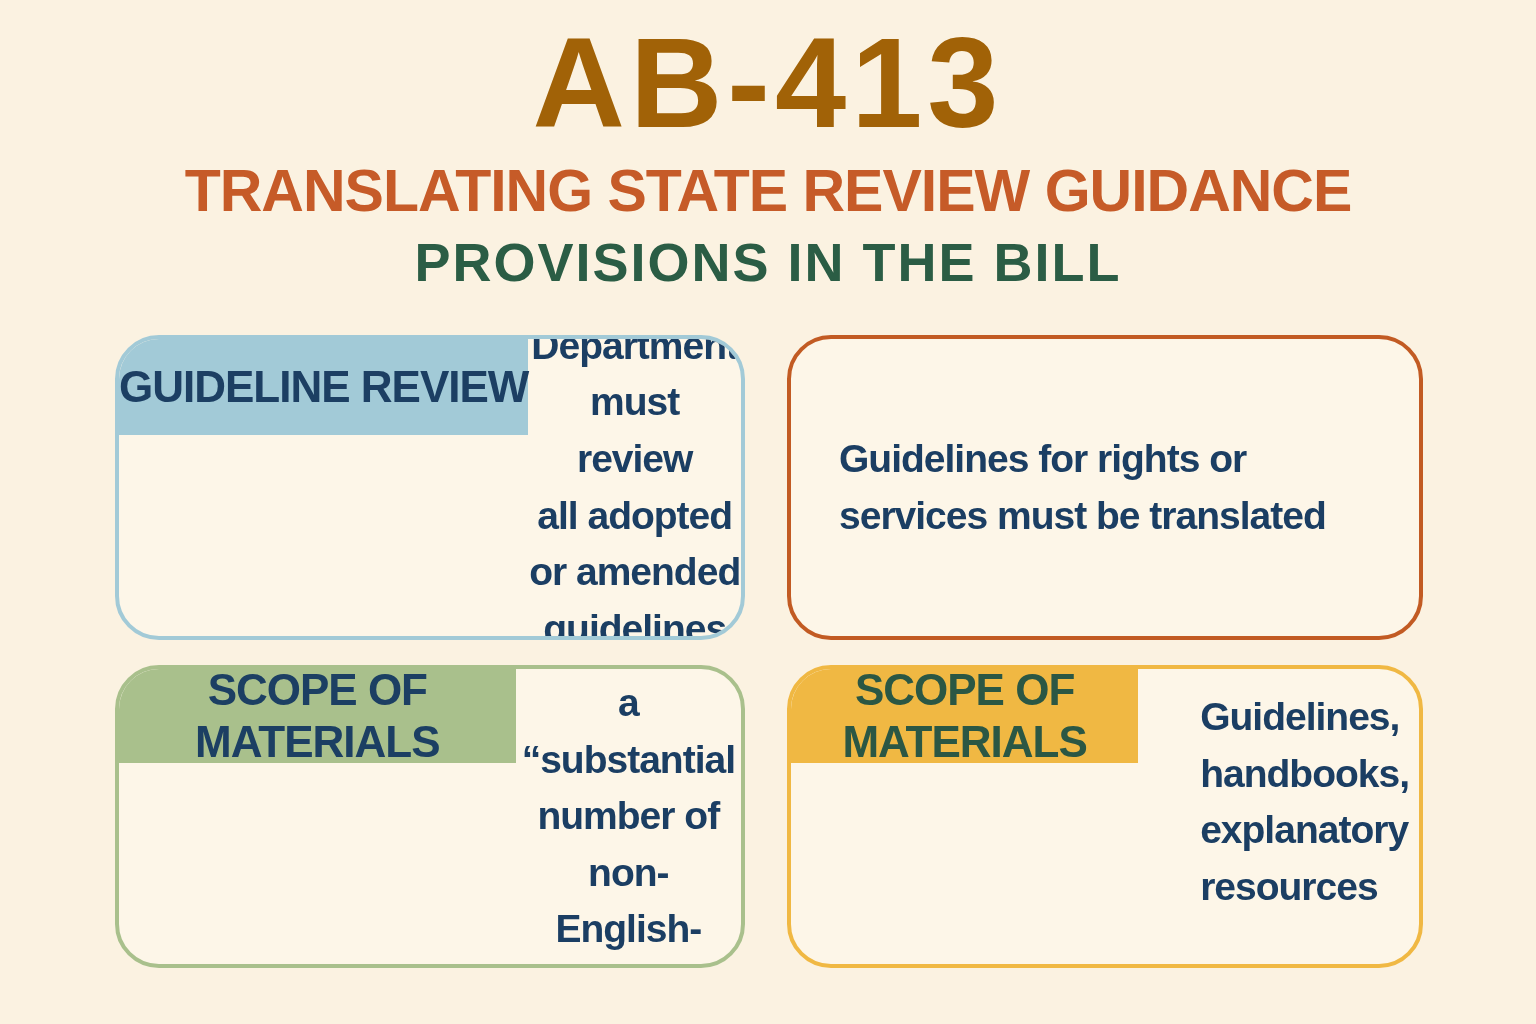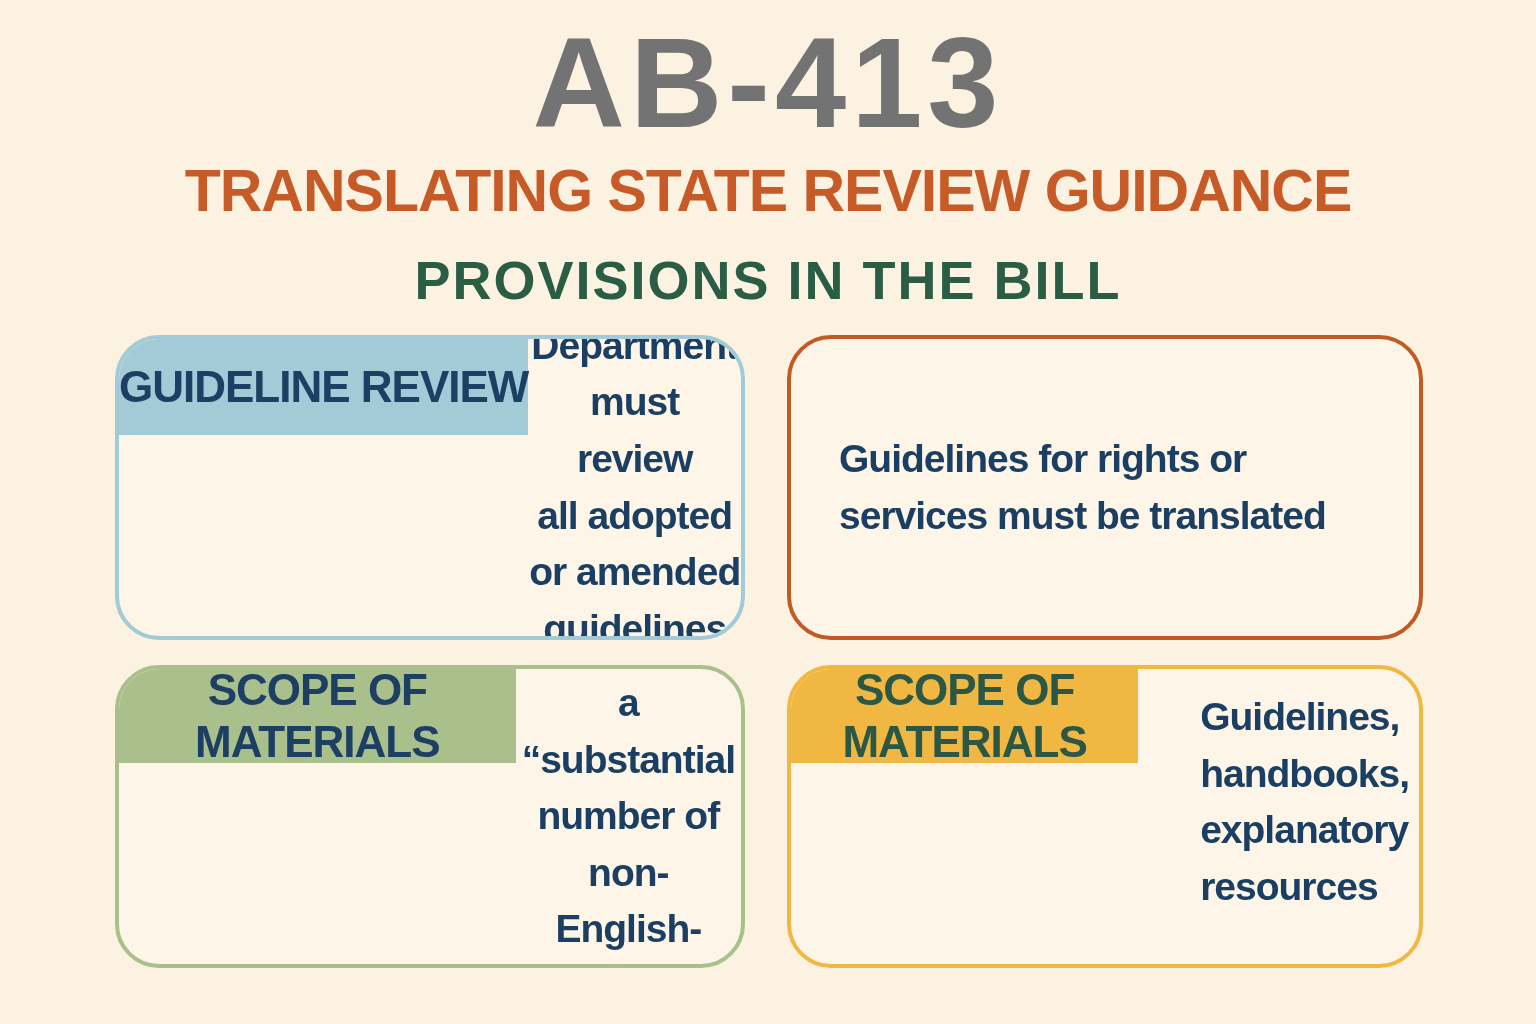--- a/index.html
+++ b/index.html
@@ -20,21 +20,21 @@
     color: #15395e;
   }
   .page-subtitle {
     margin-top: 12px;
     font-size: 59px;
     line-height: 1.05;
     letter-spacing: -1px;
     color: #c65b28;
   }
   .section-heading {
-    margin-top: 30px;
+    margin-top: 12px;
     font-size: 54px;
     line-height: 1.05;
     letter-spacing: 2px;
     color: #2b5d45;
   }
 
   .cards-grid {
     position: absolute;
     left: 115px;
     top: 335px;
@@ -82,21 +82,21 @@
   .c1 .card-body { align-items: center; text-align: center; padding: 0 0; }
   .c3 .card-body { align-items: center; text-align: center; padding: 0 6px; }
   .c2 .card-body { text-align: left; padding-left: 48px; padding-right: 6px; }
   .c4 .card-body { text-align: left; padding-left: 62px; padding-right: 10px;
                    justify-content: flex-start; padding-top: 20px; }
 </style>
 </head>
 <body style="background: rgb(251, 242, 225);">
 
 <div class="header-block">
-  <div class="page-title" style="color: #737373;">AB-413</div>
+  <div class="page-title" style="color: #a16207;">AB-413</div>
   <div class="page-subtitle" style="color: rgb(198, 91, 40);">TRANSLATING STATE REVIEW GUIDANCE</div>
   <div class="section-heading" style="color: rgb(43, 93, 69);">PROVISIONS IN THE BILL</div>
 </div>
 
 <div class="cards-grid">
 
   <div class="card c1" style="--accent: #a2cad7; --header-text: #1c3f63; --body-text: #1b3e63; --body-bg: #fdf6e8;">
     <div class="card-header">GUIDELINE REVIEW</div>
     <div class="card-body">Department must review
 all adopted or amended

